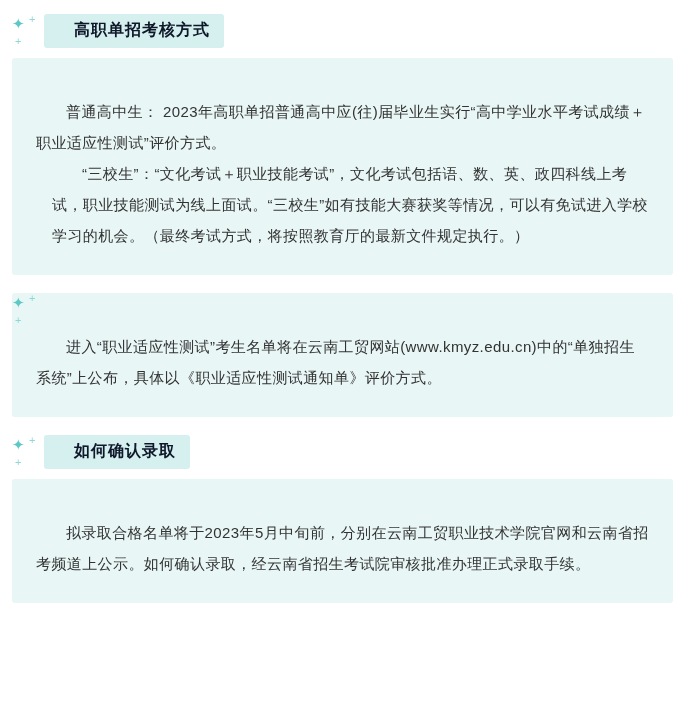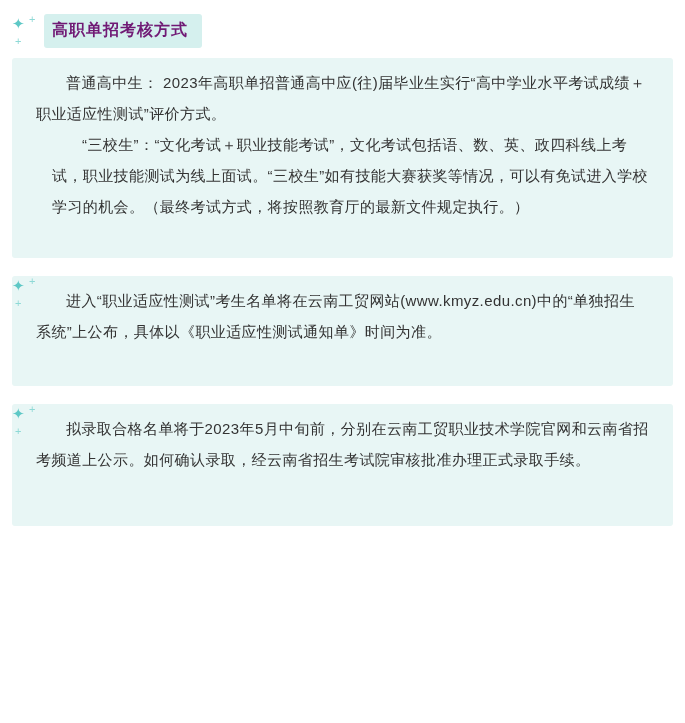--- a/index.html
+++ b/index.html
@@ -54,34 +54,34 @@
     left: 3px;
     top: 22px;
     font-size: 11px;
     color: #8ed9d6;
     line-height: 1;
   }
   .heading {
     display: inline-block;
     margin-left: 32px;
     background: #d5f0ee;
-    color: #701a75;
+    color: #0f172a;
     font-size: 16px;
     font-weight: bold;
     letter-spacing: 1px;
-    padding: 6px 14px 7px 8px;
+    padding: 6px 14px 7px 30px;
     border-radius: 3px;
     position: relative;
     z-index: 2;
   }
   .body-box {
     margin-top: 10px;
     background: #e8f6f5;
     border-radius: 3px;
-    padding: 9px 24px 24px 24px;
+    padding: 38px 24px 24px 24px;
     box-sizing: border-box;
   }
   .para {
     font-size: 15px;
     line-height: 31px;
     color: #333333;
     text-indent: 2em;
     margin: 0;
     letter-spacing: 0.4px;
   }
@@ -114,28 +114,29 @@
     </div>
   </div>
 
   <div class="section sec-2">
     <div class="deco">
       <span class="spark">✦</span>
       <span class="plus1">+</span>
       <span class="plus2">+</span>
     </div>
     <div class="body-box">
-      <p class="para">进入“职业适应性测试”考生名单将在云南工贸网站(www.kmyz.edu.cn)中的“单独招生系统”上公布，具体以《职业适应性测试通知单》时间为准。</p>
+      <p class="para">进入“职业适应性测试”考生名单将在云南工贸网站(www.kmyz.edu.cn)中的“单独招生系统”上公布，具体以《职业适应性测试通知单》评价方式。</p>
     </div>
   </div>
 
   <div class="section sec-3">
     <div class="deco">
       <span class="spark">✦</span>
       <span class="plus1">+</span>
       <span class="plus2">+</span>
     </div>
+    <div class="heading">如何确认录取</div>
     <div class="body-box">
       <p class="para">拟录取合格名单将于2023年5月中旬前，分别在云南工贸职业技术学院官网和云南省招考频道上公示。如何确认录取，经云南省招生考试院审核批准办理正式录取手续。</p>
     </div>
   </div>
 
 </div>
 
 </body></html>

